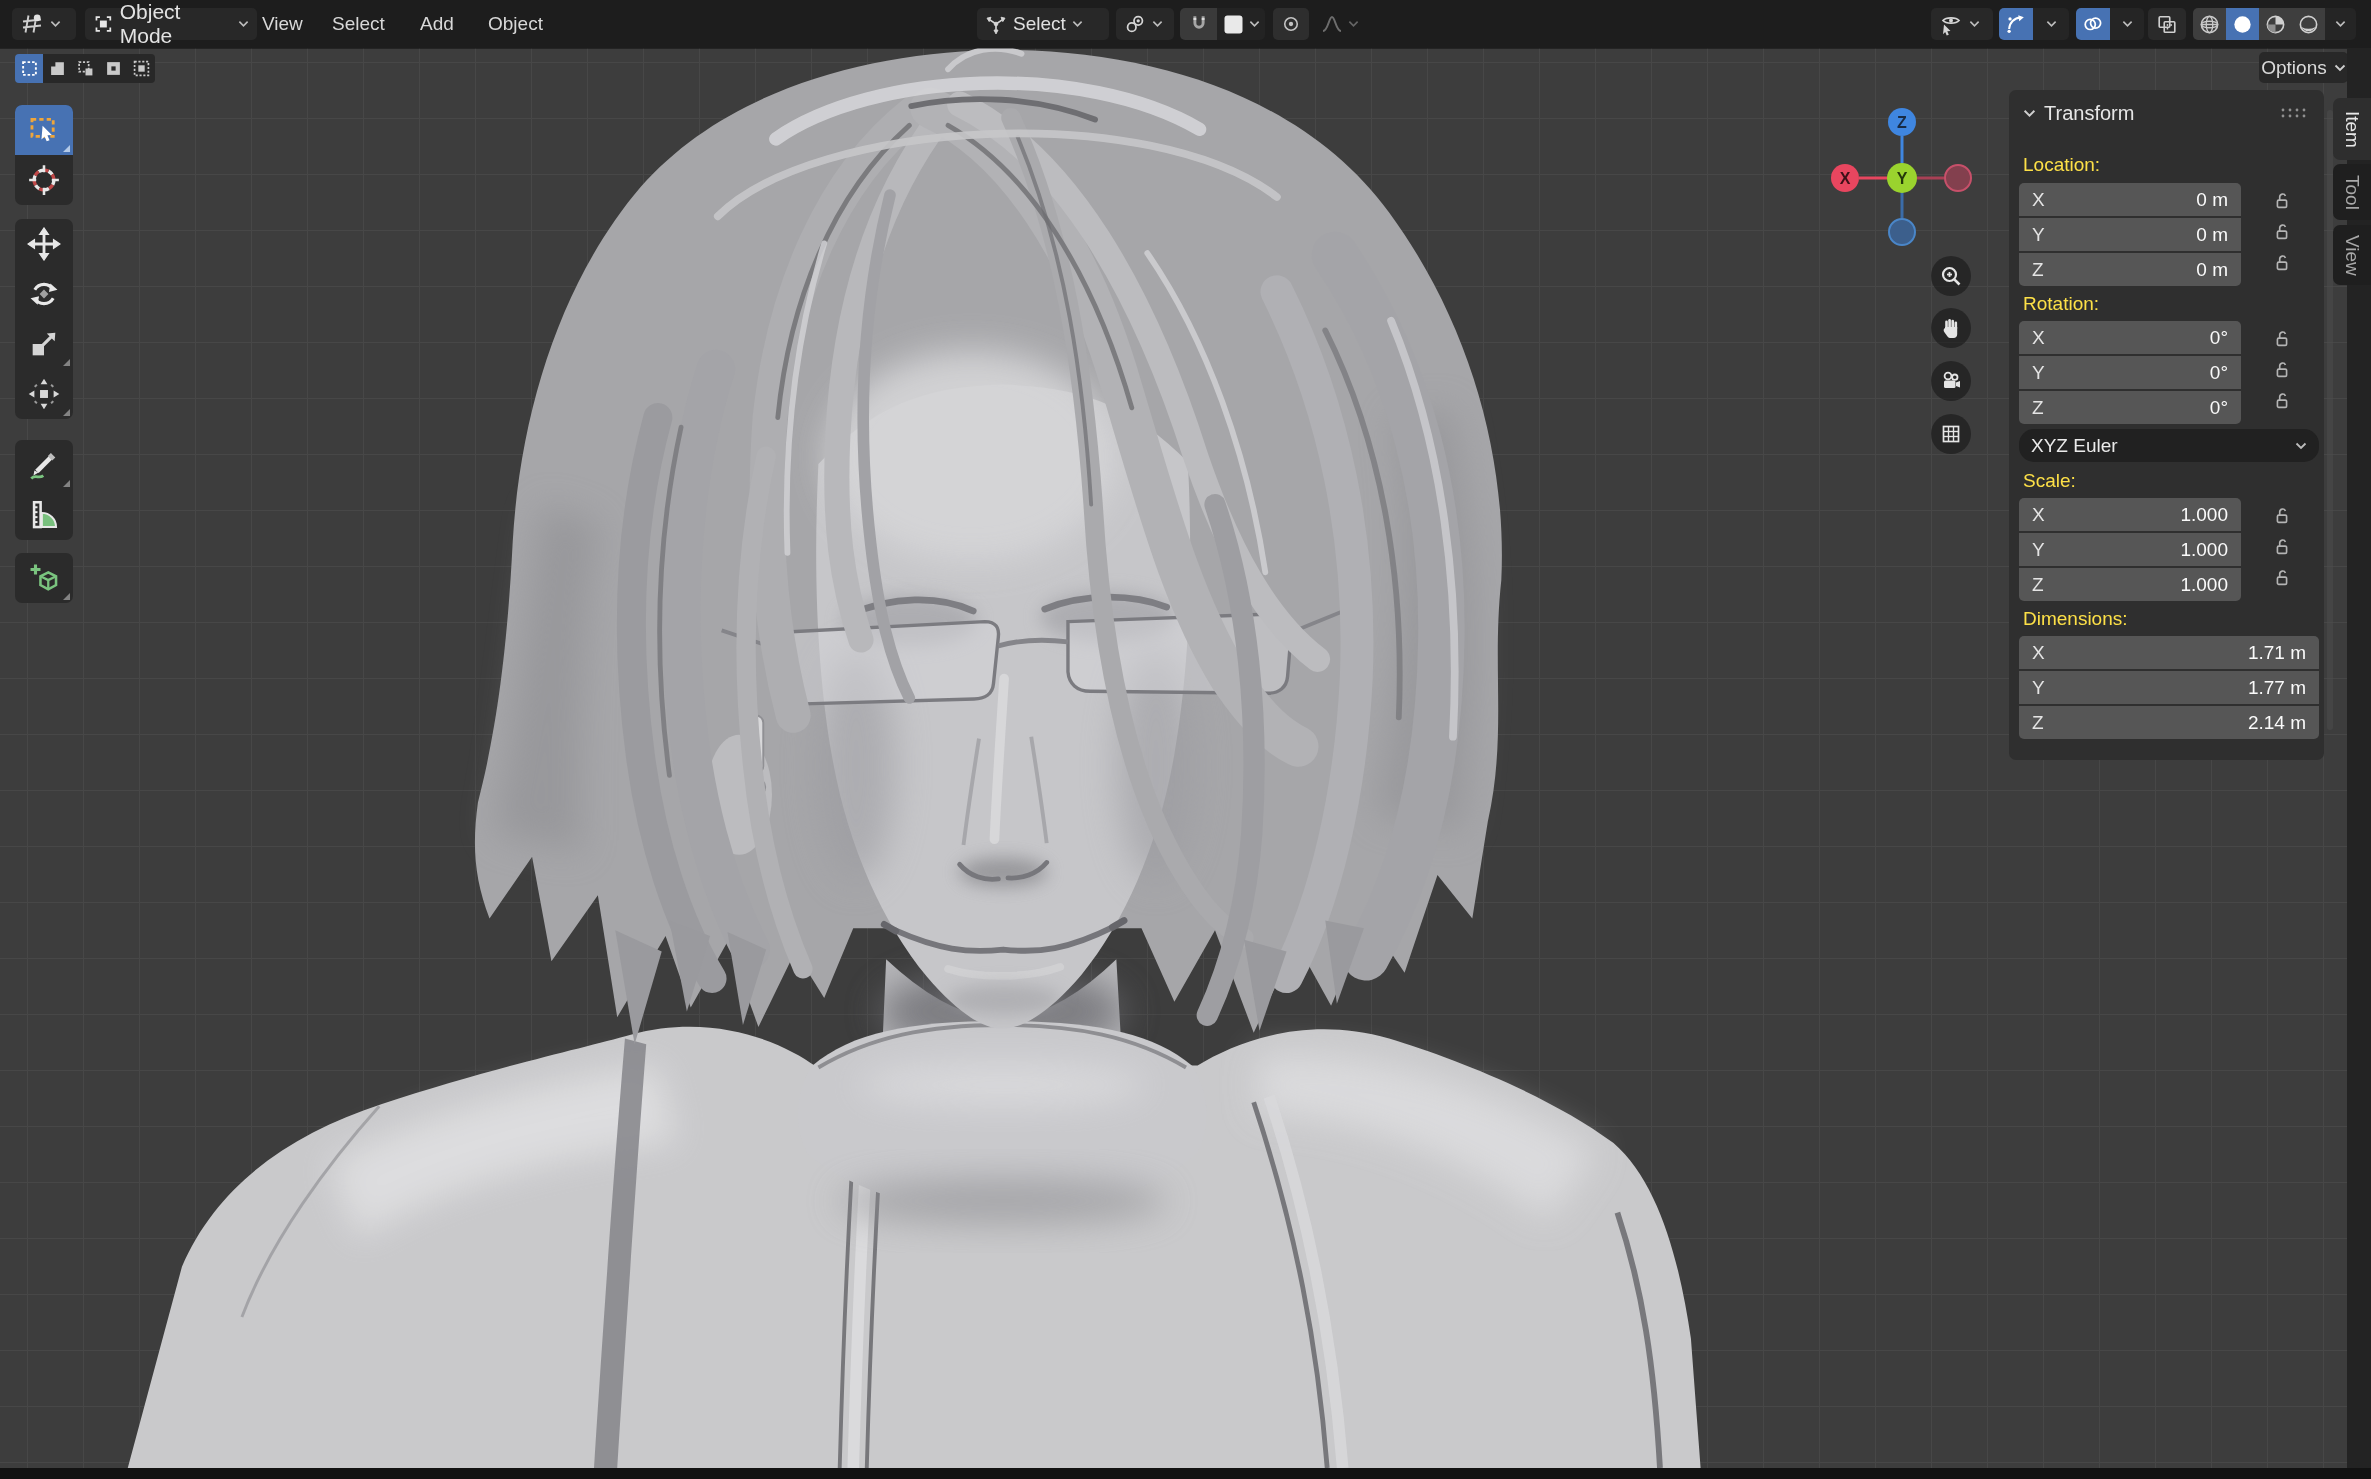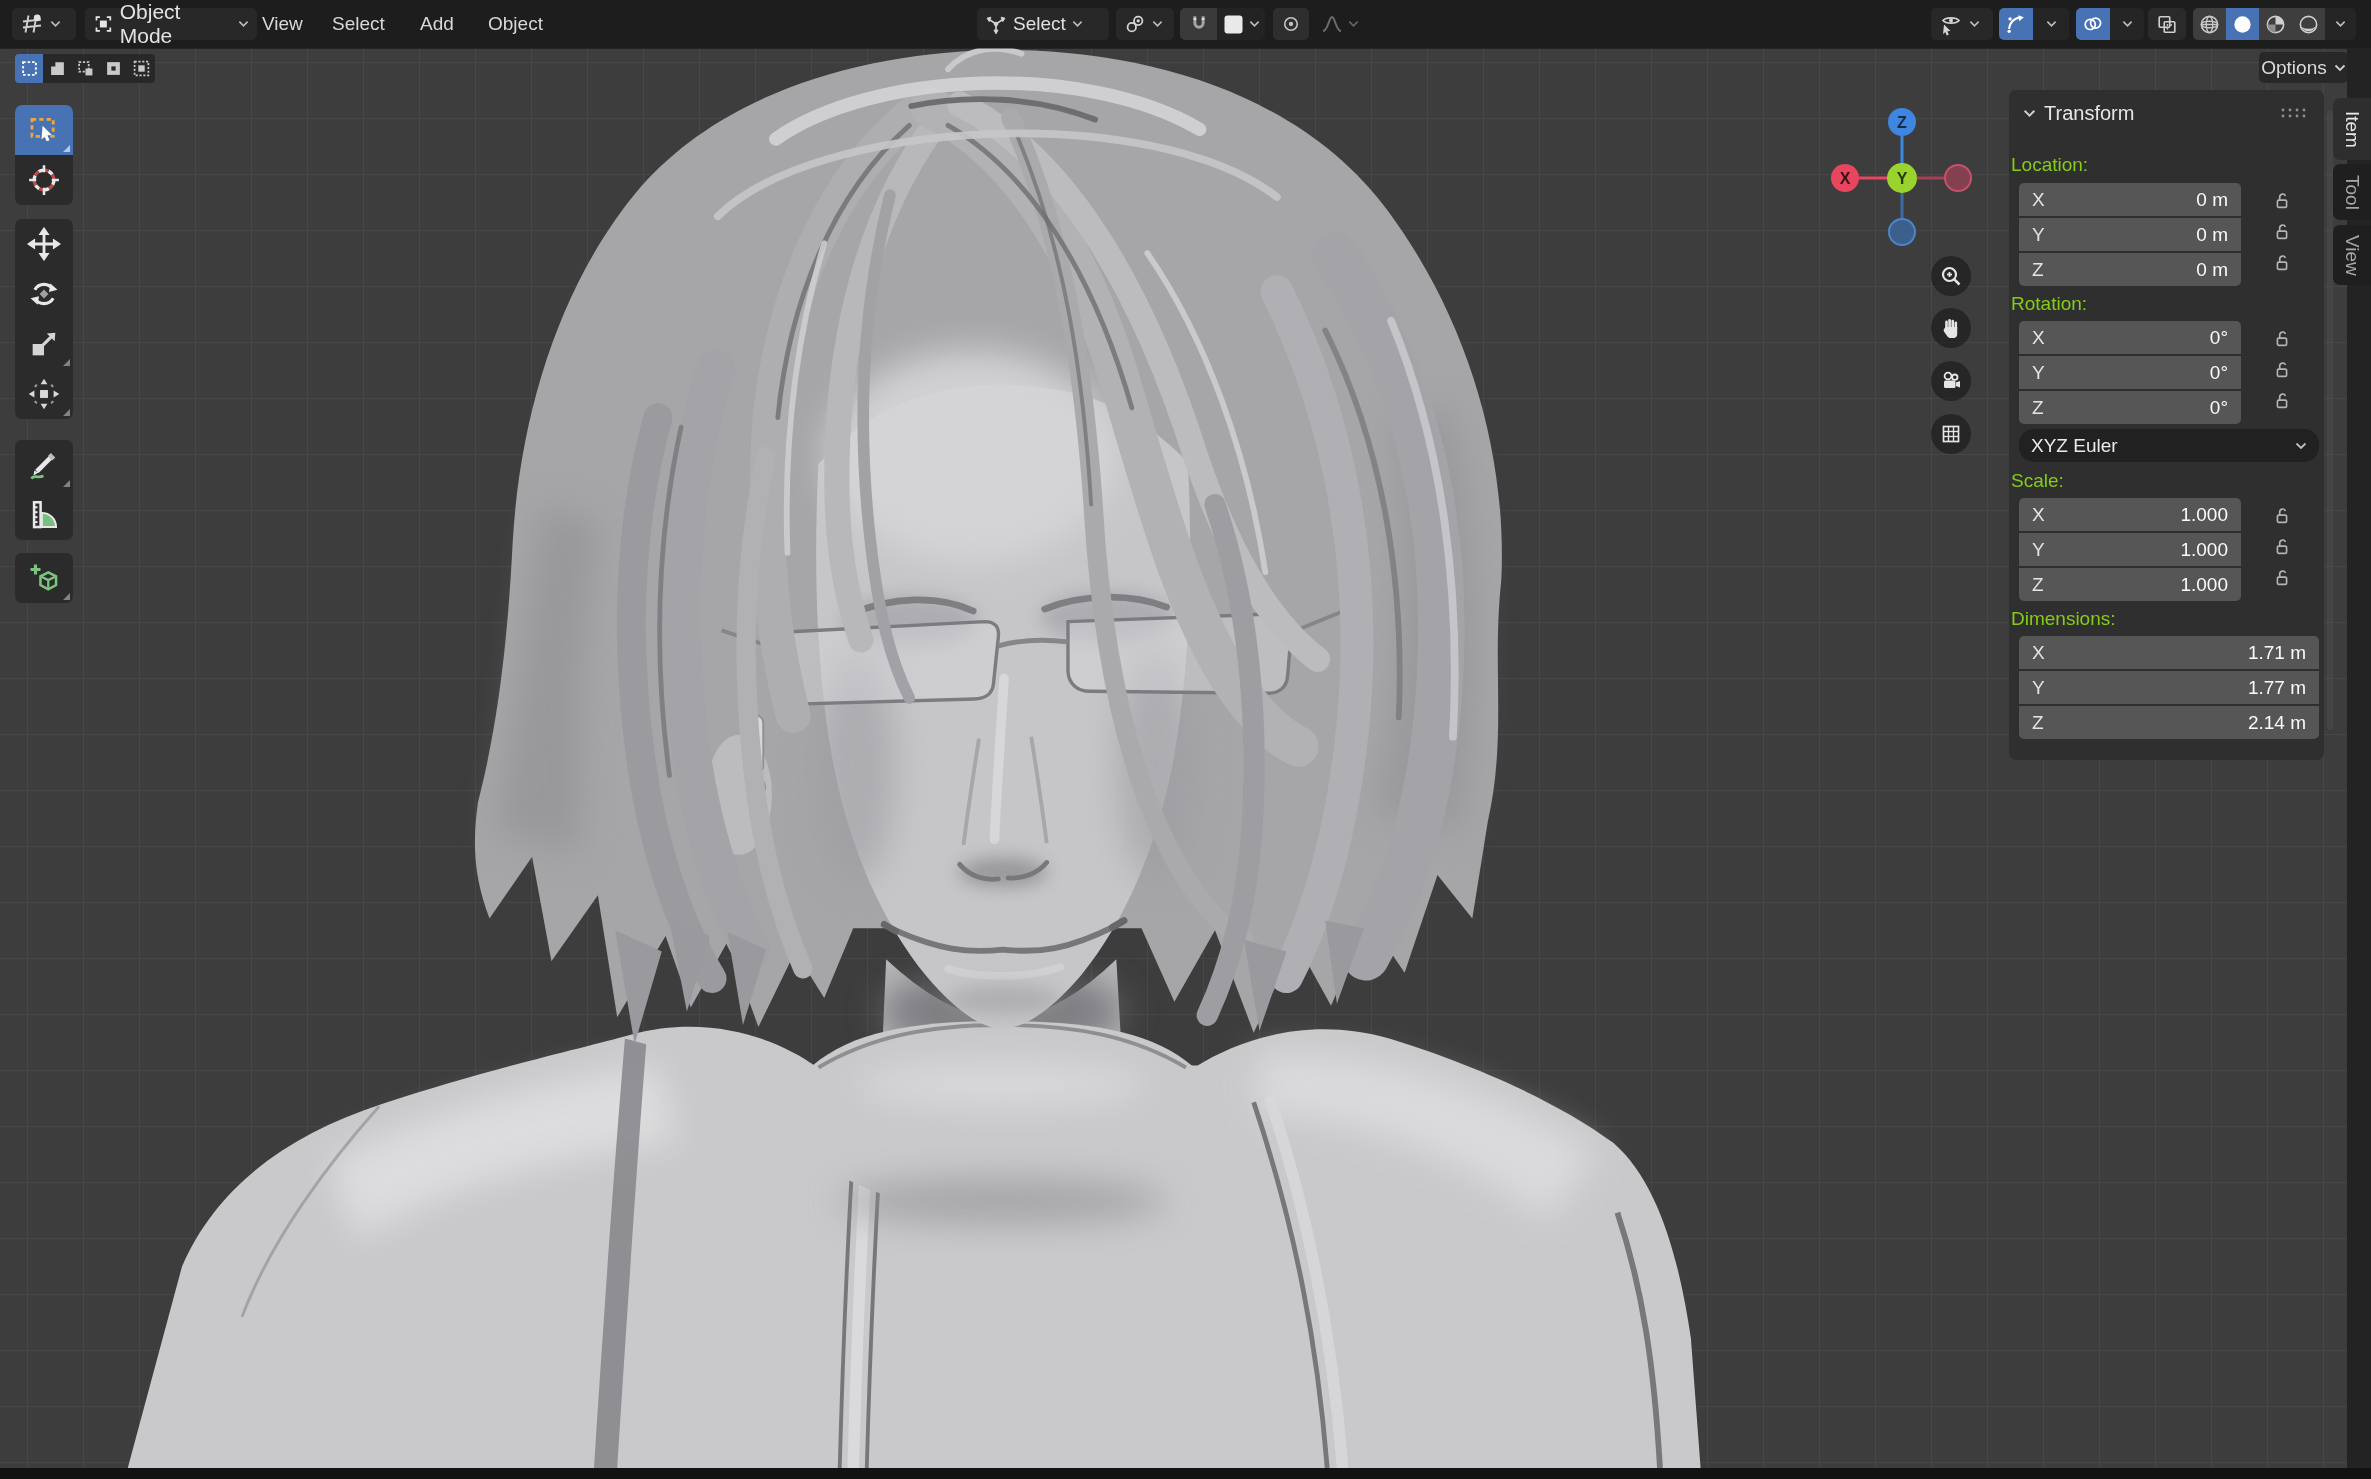--- a/index.html
+++ b/index.html
@@ -43,21 +43,21 @@
            color:#d9d9d9;text-shadow:0 1px 2px rgba(0,0,0,.55);}
   
   .gizmo{position:absolute;left:1820px;top:95px;}
   .vctl{position:absolute;width:40px;height:40px;border-radius:20px;background:rgba(20,20,20,.55);
         display:flex;align-items:center;justify-content:center;}
   
   .npanel{position:absolute;left:2009px;top:90px;width:315px;height:670px;
           background:rgba(46,46,46,.97);border-radius:7px;font-size:19px;text-align:center;}
   .p-title{position:absolute;left:14px;top:12px;display:flex;align-items:center;gap:8px;
            color:#e6e6e6;font-size:20px;}
-  .p-label{position:absolute;left:2px;color:#84cc16;}
+  .p-label{position:absolute;left:14px;color:#fde047;}
   .fgroup{position:absolute;left:10px;width:222px;display:flex;flex-direction:column;gap:2px;
           border-radius:5px;overflow:hidden;}
   .fgroup.wide{width:300px;}
   .frow{height:33px;background:#565656;display:flex;align-items:center;
         justify-content:space-between;padding:0 13px;}
   .frow .ax{color:#e4e4e4;}
   .frow .val{color:#fafafa;}
   .lockcol{position:absolute;left:262px;width:26px;display:flex;flex-direction:column;gap:9px;}
   .dropdown{position:absolute;left:10px;width:300px;height:33px;background:#212121;border-radius:5px;
             display:flex;align-items:center;justify-content:space-between;padding:0 12px;

